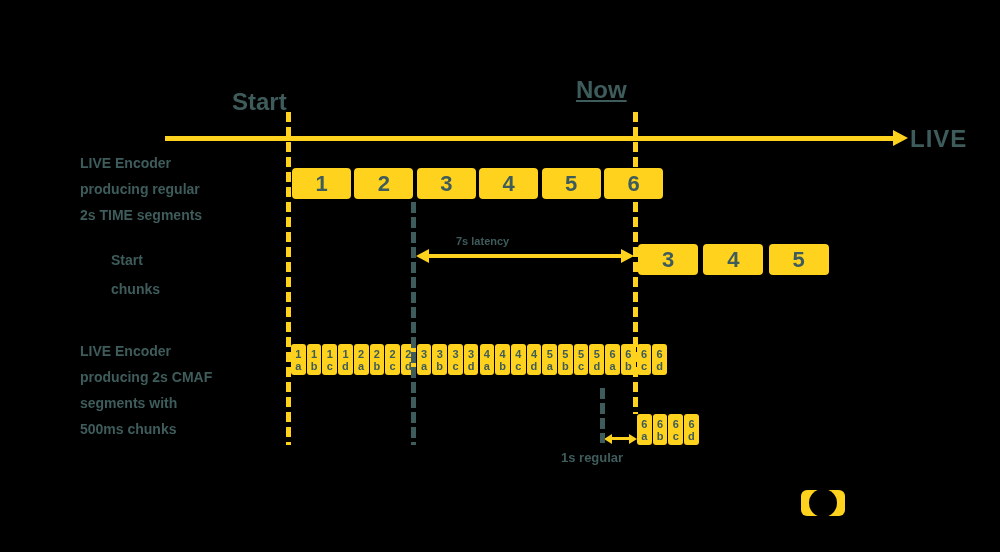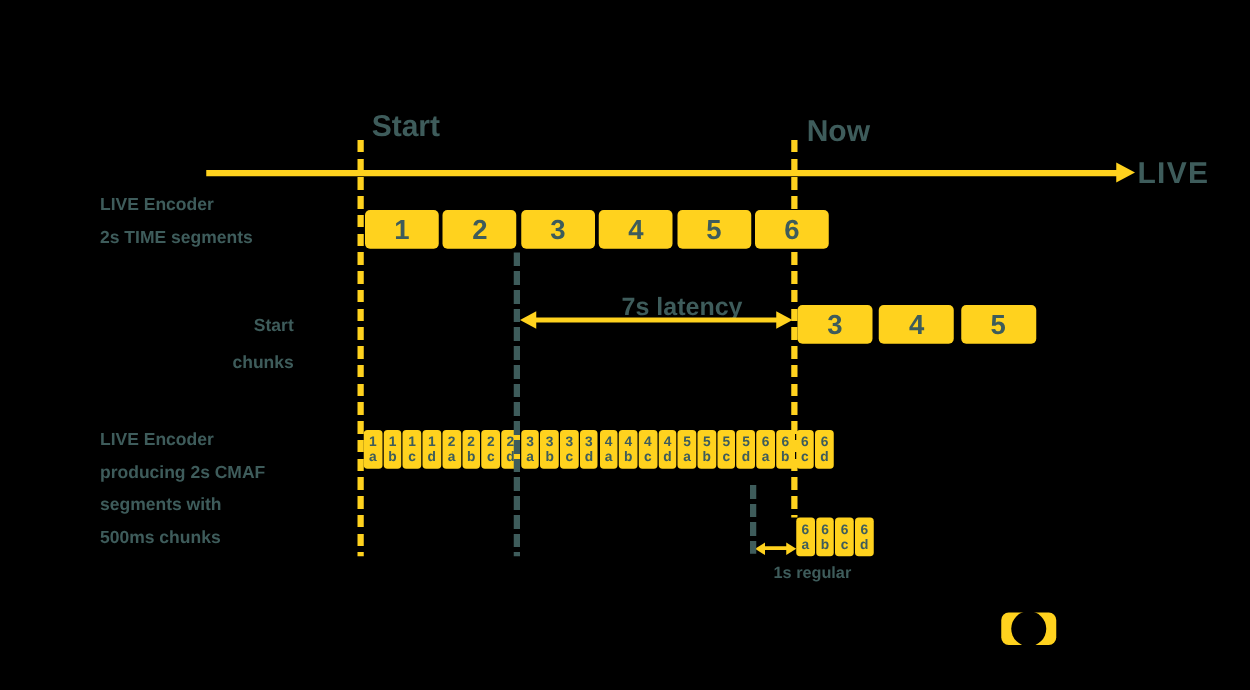--- a/index.html
+++ b/index.html
@@ -7,21 +7,21 @@
     --yellow:#FFD21E;
     --slate:#3E5C5B;
   }
   html,body{margin:0;padding:0;background:#111;}
   #stage{
     position:relative;width:1000px;height:552px;background:var(--bg);
     overflow:hidden;font-family:"Liberation Sans", sans-serif;
     -webkit-font-smoothing:antialiased;
   }
   .txt{position:absolute;color:var(--slate);}
-  .center{text-align:right;}
+  .center{text-align:left;}
   .marker-label{font-size:24px;font-weight:600;}
   .row-label{font-size:14px;line-height:26px;font-weight:600;}
   .latency-label{font-weight:700;}
   
   .hbar{position:absolute;background:var(--yellow);}
   .arrhead-right{position:absolute;width:0;height:0;border-top:8px solid transparent;border-bottom:8px solid transparent;border-left:15px solid var(--yellow);}
   .arrhead-left{position:absolute;width:0;height:0;border-top:7px solid transparent;border-bottom:7px solid transparent;border-right:13px solid var(--yellow);}
   .arrhead-right.sm{border-top-width:7px;border-bottom-width:7px;border-left-width:13px;}
   .arrhead-left.xs{border-top-width:5px;border-bottom-width:5px;border-right-width:8px;}
   .arrhead-right.xs{border-top-width:5px;border-bottom-width:5px;border-left-width:8px;}
@@ -44,49 +44,50 @@
   
   .logo-rect{position:absolute;background:var(--yellow);border-radius:6px;}
   .logo-circle{position:absolute;background:var(--bg);border-radius:50%;}
 </style>
 </head>
 <body>
 
 <div id="stage">
 
   <div class="txt center marker-label" style="left:232px;top:88px;width:120px;">Start</div>
-  <div class="txt center marker-label" style="left:576px;top:92px;width:120px;">Now</div>
+  <div class="txt center marker-label" style="left:576px;top:76px;width:120px;text-decoration:underline;">Now</div>
 
   <div class="hbar" style="left:165px;top:136px;width:730px;height:5px;"></div>
   <div class="arrhead-right" style="left:893px;top:130px;"></div>
   <div class="txt" style="left:910px;top:125px;font-size:24px;font-weight:600;letter-spacing:1px;">LIVE</div>
 
   <div class="vdash yellow" style="left:286px;top:112px;height:333px;"></div>
   <div class="vdash yellow" style="left:633px;top:112px;height:302px;z-index:1;"></div>
   <div class="vdash teal" style="left:411px;top:202px;height:243px;"></div>
   <div class="vdash teal" style="left:600px;top:388px;height:55px;"></div>
 
   <div class="txt row-label" style="left:80px;top:150px;">
       <div>LIVE Encoder</div>
+      <div>producing regular</div>
       <div>2s TIME segments</div>
     </div>
   <div class="segrow" style="left:292px;top:168px;">
       <div class="seg" style="left: 0px; width: 59px;">1</div>
       <div class="seg" style="left: 62.4px; width: 59px;">2</div>
       <div class="seg" style="left: 124.8px; width: 59px;">3</div>
       <div class="seg" style="left: 187.2px; width: 59px;">4</div>
       <div class="seg" style="left: 249.6px; width: 59px;">5</div>
       <div class="seg" style="left: 312px; width: 59px;">6</div>
     </div>
 
   <div class="txt row-label center" style="left:111px;top:246px;width:124px;line-height:29px;">
       <div>Start</div>
       <div>chunks</div>
     </div>
-  <div class="txt center latency-label" style="left:434px;top:235px;width:160px;font-size:20px;">7s latency</div>
+  <div class="txt center latency-label" style="left:456px;top:235px;width:160px;font-size:11px;">7s latency</div>
   <div class="hbar" style="left:428px;top:254px;width:194px;height:4px;z-index:3;"></div>
   <div class="arrhead-left" style="left:416px;top:249px;z-index:3;"></div>
   <div class="arrhead-right sm" style="left:621px;top:249px;z-index:3;"></div>
   <div class="segrow" style="left:638px;top:244px;">
       <div class="seg" style="left: 0px; width: 60px;">3</div>
       <div class="seg" style="left: 65.3px; width: 60px;">4</div>
       <div class="seg" style="left: 130.6px; width: 60px;">5</div>
     </div>
 
   <div class="txt row-label" style="left:80px;top:338px;">

